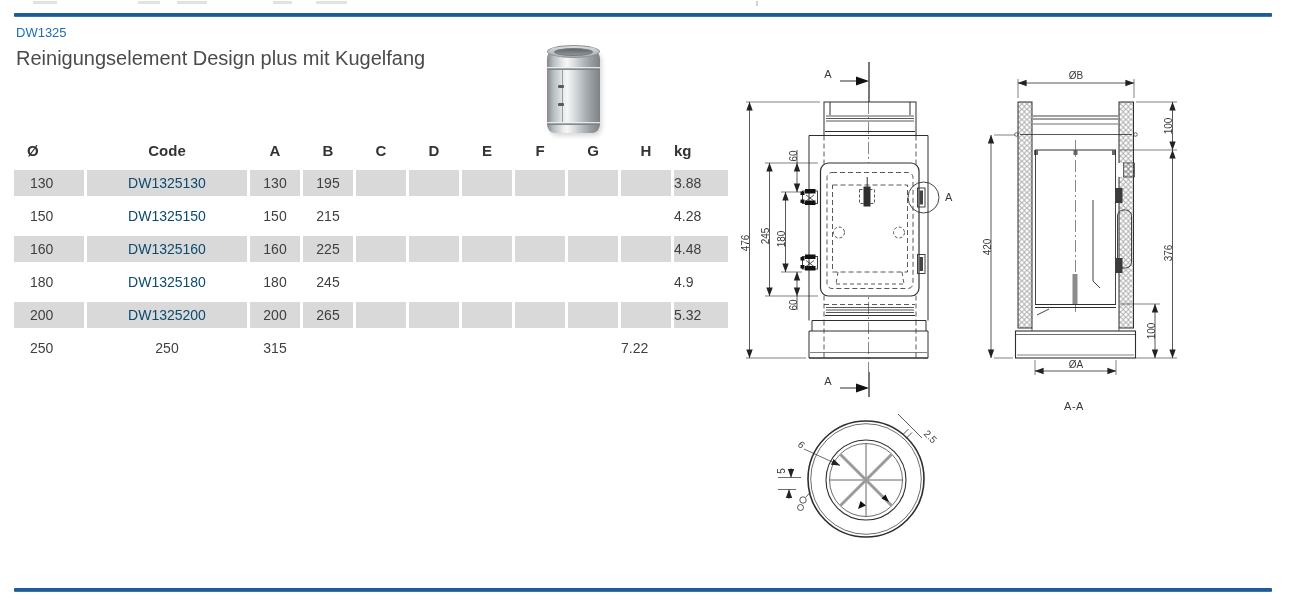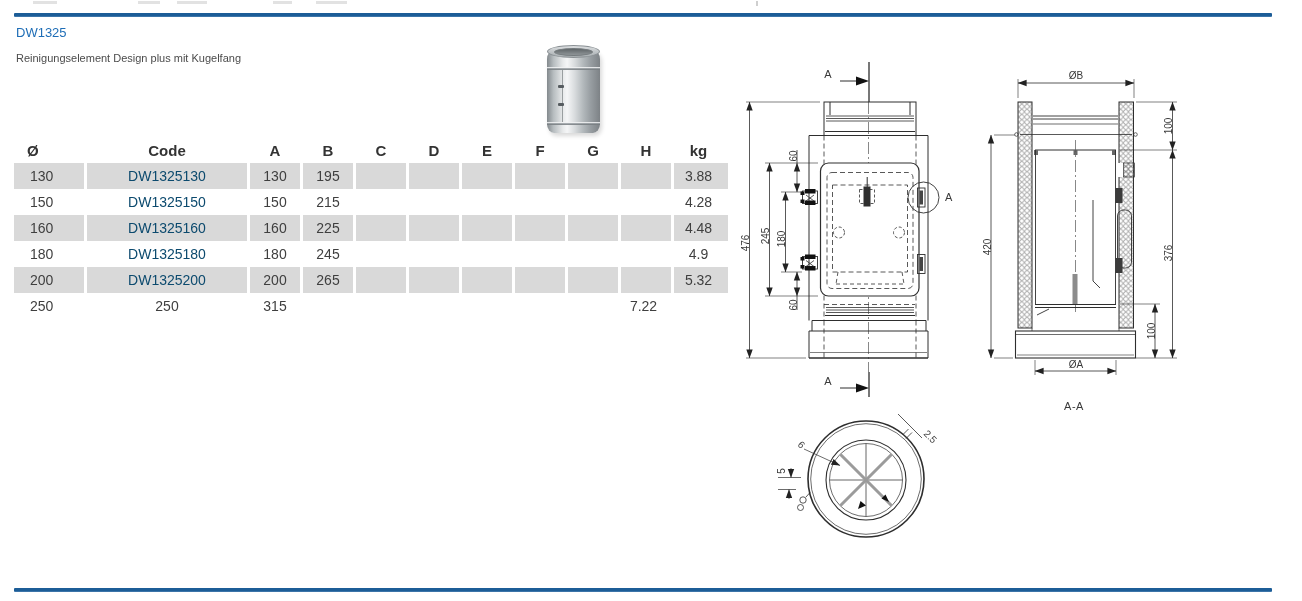--- a/index.html
+++ b/index.html
@@ -10,21 +10,21 @@
   .divider { position:absolute; left:14px; width:1258px; height:4px;
              background:linear-gradient(#48300e00,#1c5d97 30%,#1c5d97 75%,#5b8cba); background-color:#1c5d97; border-radius:1px;}
   #top-divider { top:13px; }
   #bottom-divider { top:588px; }
 
   
   .frag { position:absolute; top:1px; height:3px; background:#e2e2e2; }
 
   
   #title { position:absolute; left:16px; top:25px; font-size:13px; color:#1e6db6; }
-  #desc  { position:absolute; left:16px; top:49px; font-size:11px; color:#4b4b4b; line-height:19px; }
+  #desc  { position:absolute; left:16px; top:49px; font-size:20px; color:#4b4b4b; line-height:19px; }
 
   
   #photo { position:absolute; left:545px; top:45px; width:57px; height:90px; }
   #photo .pbody { position:absolute; left:2px; right:2px; top:5px; bottom:2px; border-radius:7px/9px;
     background:linear-gradient(90deg,#83898d 0%,#b6bcbf 12%,#e8eaeb 30%,#f5f6f7 38%,#d9dcde 52%,#b3b9bc 68%,#989ea2 82%,#7d8286 100%);
     box-shadow:2px 3px 4px rgba(0,0,0,.15);}
   #photo .ptop { position:absolute; left:2px; right:2px; top:0; height:13px; border-radius:50%;
     background:linear-gradient(#dcdfe1,#a7adb0); border:1px solid #8a9094;}
   #photo .popen { position:absolute; left:9px; right:9px; top:2.5px; height:8px; border-radius:50%;
     background:linear-gradient(#5f6568,#8f9598); border:1px solid #757b7e;}
@@ -33,27 +33,27 @@
   #photo .b1 { top:22px; } #photo .b2 { bottom:10px; }
   #photo .seam { position:absolute; left:17px; top:25px; bottom:13px; width:1px; background:rgba(90,96,100,.55);}
   #photo .hinge { position:absolute; left:13px; width:6px; height:3px; background:#565c60; border-radius:1px;}
   #photo .h1 { top:40px; } #photo .h2 { top:58px; }
 
   
   #table { position:absolute; left:14px; top:138px; width:714px; font-size:14px; color:#3f3f3f; }
   .trow, #table-header-row { display:grid; grid-template-columns:70px 160px 50px 50px 50px 50px 50px 50px 50px 50px 54px;
     column-gap:3px; }
   #table-header-row { height:25px; line-height:25px; font-weight:bold; font-size:15px; color:#333333; }
-  .trow { height:26px; line-height:26px; margin-top:0; }
+  .trow { height:26px; line-height:26px; margin-top:7px; }
   .tcell, .thcell { white-space:nowrap; text-align:center; }
   .trow.shaded .tcell { background:#d9d9d9; }
   .tcell.col0 { text-align:left; padding-left:16px; }
   .thcell.col0 { text-align:left; padding-left:13px; }
   .tcell.col1 { color:#0c4a6e; cursor:pointer; }
-  .tcell.col10, .thcell.col10 { text-align:center; padding-right:5px; }
+  .tcell.col10, .thcell.col10 { text-align:left; padding-right:5px; }
 
   
   #drawings { position:absolute; left:735px; top:40px; width:470px; height:530px; }
   svg text { fill:#3a3a3a; font-family:"Liberation Sans","DejaVu Sans",sans-serif; }
 </style>
 </head>
 <body>
 
 <div class="frag" style="left:33px;width:24px"></div>
 <div class="frag" style="left:138px;width:22px"></div>

